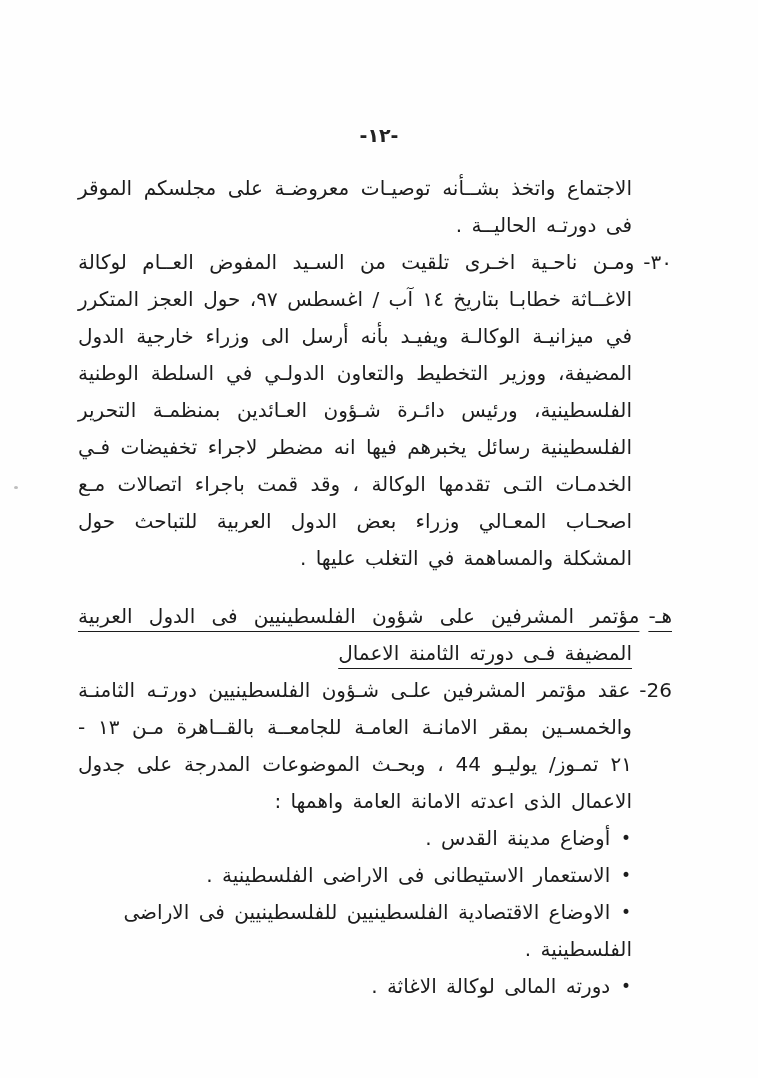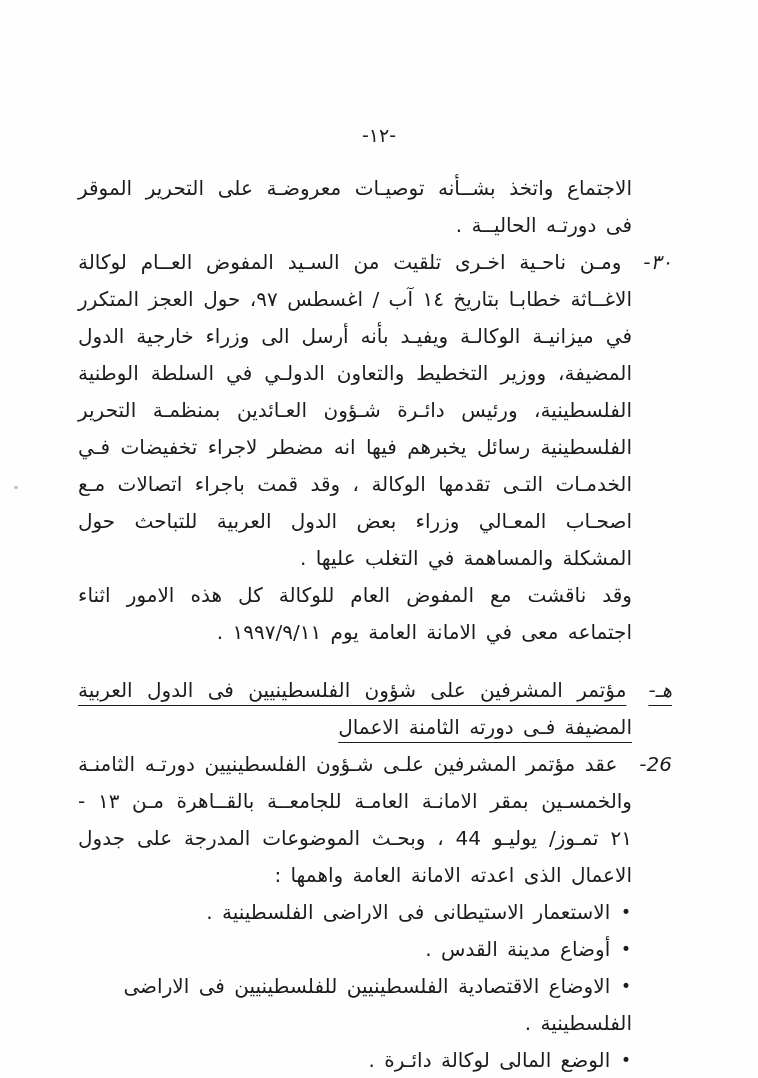--- a/index.html
+++ b/index.html
@@ -19,20 +19,21 @@
   }
   .page-number {
     position: absolute;
     top: 124px;
     left: 0;
     right: 0;
     text-align: center;
     font-size: 19px;
     letter-spacing: 2px;
     color: #222;
+    font-weight: bold;
   }
   .content {
     position: absolute;
     top: 170px;
     right: 86px;
     width: 594px;
     direction: rtl;
     font-size: 20px;
     line-height: 37px;
     word-spacing: 3px;
@@ -45,23 +46,22 @@
     font-weight: normal;
   }
   .body-indent {
     padding-right: 40px;
   }
   .numbered {
     padding-right: 40px;
     text-indent: -40px;
   }
   .marker {
-    margin-left: 22px;
+    margin-left: 9px;
     white-space: nowrap;
-    font-style: italic;
   }
   .section-heading {
     margin-top: 21px;
     padding-right: 40px;
     text-indent: -40px;
     font-size: 20px;
     text-decoration: underline;
     text-decoration-thickness: 1.4px;
     text-underline-offset: 8px;
   }
@@ -91,34 +91,33 @@
 </style>
 </head>
 <body>
 
 <div class="page">
 
   <div class="page-number">-١٢-</div>
 
   <div class="content">
 
-    <p class="body-indent">الاجتماع واتخذ بشــأنه توصيـات معروضـة على التحرير الموقر فى دورتـه الحاليــة .</p>
+    <p class="body-indent">الاجتماع واتخذ بشــأنه توصيـات معروضـة على مجلسكم الموقر فى دورتـه الحاليــة .</p>
 
     <p class="numbered"><span class="marker">٣٠-</span><span>ومـن ناحـية اخـرى تلقيت من السـيد المفوض العــام لوكالة الاغــاثة خطابـا بتاريخ ١٤ آب / اغسطس ٩٧، حول العجز المتكرر في ميزانيـة الوكالـة ويفيـد بأنه أرسل الى وزراء خارجية الدول المضيفة، ووزير التخطيط والتعاون الدولـي في السلطة الوطنية الفلسطينية، ورئيس دائـرة شـؤون العـائدين بمنظمـة التحرير الفلسطينية رسائل يخبرهم فيها انه مضطر لاجراء تخفيضات فـي الخدمـات التـى تقدمها الوكالة ، وقد قمت باجراء اتصالات مـع اصحـاب المعـالي وزراء بعض الدول العربية للتباحث حول المشكلة والمساهمة في التغلب عليها .</span></p>
 
-    <p class="body-indent">وقد ناقشت مع المفوض العام للوكالة كل هذه الامور اثناء اجتماعه معى في الامانة العامة يوم ١٩٩٧/٩/١١ .</p>
 
     <h3 class="section-heading"><span class="marker">هـ-</span><span>مؤتمر المشرفين على شؤون الفلسطينيين فى الدول العربية المضيفة فـى دورته الثامنة الاعمال</span></h3>
 
     <p class="numbered"><span class="marker">26-</span><span>عقد مؤتمر المشرفين علـى شـؤون الفلسطينيين دورتـه الثامنـة والخمسـين بمقر الامانـة العامـة للجامعــة بالقــاهرة مـن ١٣ - ٢١ تمـوز/ يوليـو 44 ، وبحـث الموضوعات المدرجة على جدول الاعمال الذى اعدته الامانة العامة واهمها :</span></p>
 
     <ul class="agenda-list">
+      <li class="agenda-item"><span class="bullet-dot">•</span><span>أوضاع مدينة القدس .</span></li>
       <li class="agenda-item"><span class="bullet-dot">•</span><span>الاستعمار الاستيطانى فى الاراضى الفلسطينية .</span></li>
-      <li class="agenda-item"><span class="bullet-dot">•</span><span>أوضاع مدينة القدس .</span></li>
       <li class="agenda-item"><span class="bullet-dot">•</span><span>الاوضاع الاقتصادية الفلسطينيين للفلسطينيين فى الاراضى الفلسطينية .</span></li>
-      <li class="agenda-item"><span class="bullet-dot">•</span><span>الوضع المالى لوكالة دائـرة .</span></li>
+      <li class="agenda-item"><span class="bullet-dot">•</span><span>دورته المالى لوكالة الاغاثة .</span></li>
     </ul>
 
   </div>
 
   <div class="speck"></div>
 
 </div>
 
 </body></html>

